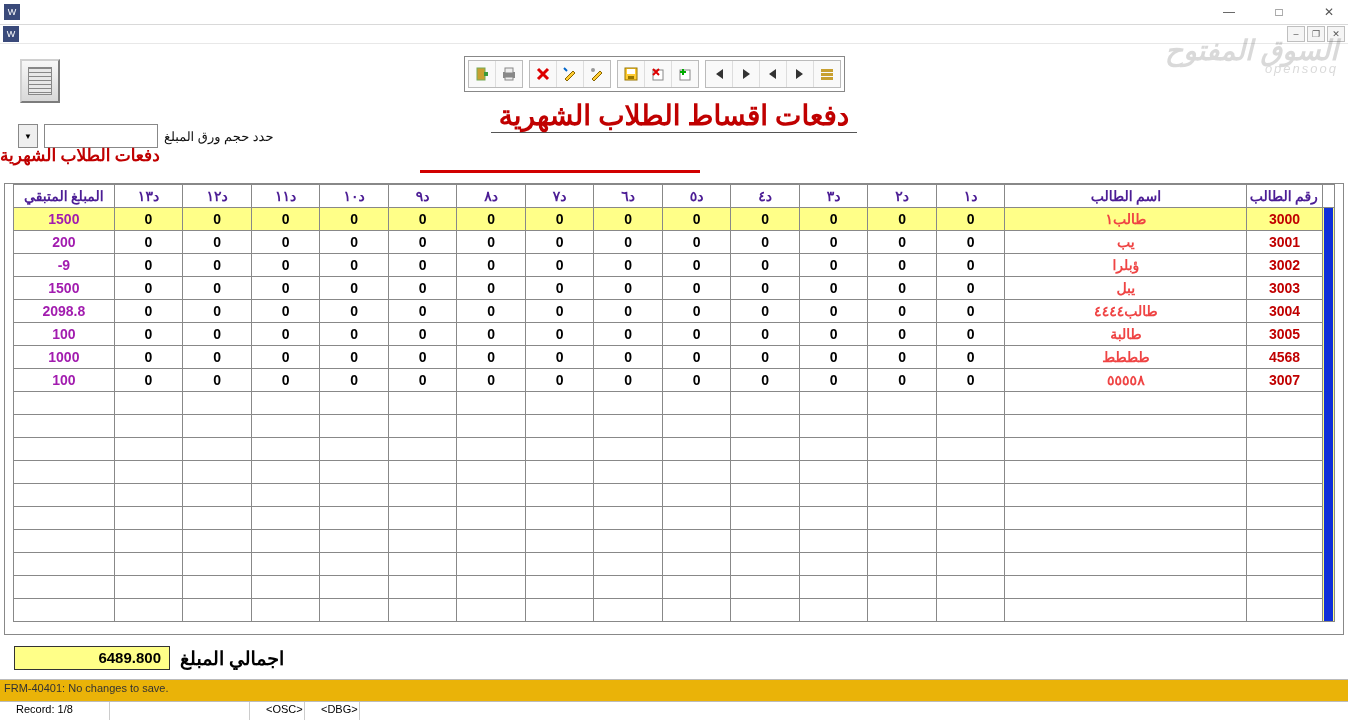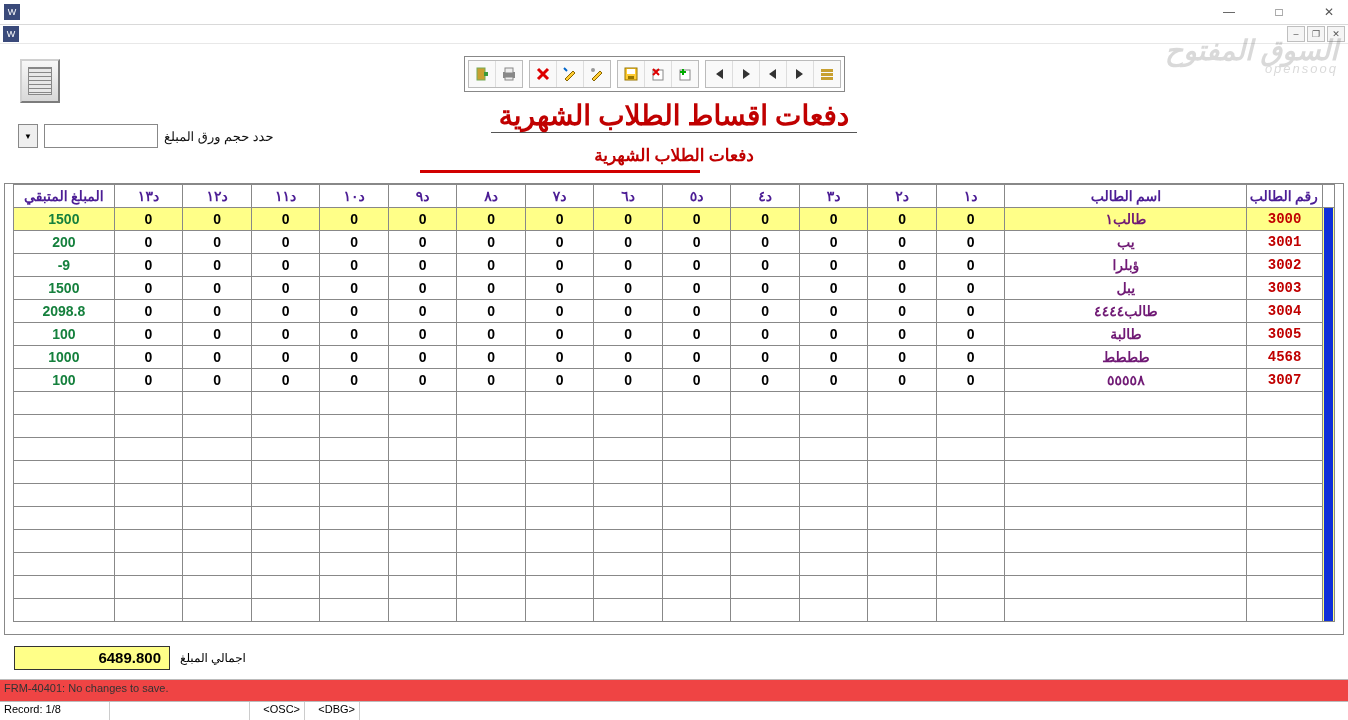--- a/index.html
+++ b/index.html
@@ -31,46 +31,46 @@
   .tb-btn svg{width:16px;height:16px;}
   
   .main-heading{position:absolute;left:0;right:0;top:55px;text-align:center;}
   .main-heading .h1{display:inline-block;color:#c00000;font-size:28px;font-weight:bold;font-family:'Traditional Arabic','Times New Roman',serif;border-bottom:1.5px solid #555;padding:0 8px 0px;direction:rtl;}
   
   .paper-row{position:absolute;left:18px;top:80px;display:flex;align-items:center;gap:6px;}
   .paper-row .lbl{direction:rtl;font-size:13px;color:#111;}
   .paper-row input{width:108px;height:20px;border:1px solid #888;background:#fff;}
   .paper-row .dd{width:18px;height:22px;border:1px solid #888;background:#efefef;display:flex;align-items:center;justify-content:center;font-size:8px;}
   
-  .sub-heading{position:absolute;left:0;right:0;top:145px;text-align:center;direction:rtl;}
+  .sub-heading{position:absolute;left:0;right:0;top:145px;text-align:left;direction:rtl;}
   .sub-heading span{color:#c00000;font-size:17px;font-weight:bold;font-family:'Traditional Arabic','Times New Roman',serif;}
   .sub-underline{position:absolute;height:3px;background:#d10000;top:170px;}
   
   .table-wrap{position:absolute;top:183px;left:4px;right:4px;bottom:85px;border:1px solid #888;background:#fff;overflow:hidden;}
   table.grid{border-collapse:collapse;width:100%;table-layout:fixed;}
   table.grid th,table.grid td{border:1px solid #888;height:22px;padding:0 4px;overflow:hidden;white-space:nowrap;text-overflow:clip;}
   table.grid th{color:#4c1d95;font-weight:bold;font-size:14px;font-family:'Times New Roman',serif;background:#fff;direction:rtl;}
   table.grid td{font-size:14px;font-weight:bold;text-align:center;}
-  .col-id{color:#c00000;text-align:center;font-family:Liberation Mono, monospace;}
-  .col-name{color:#701a75;text-align:right;direction:rtl;font-family:'Traditional Arabic','Times New Roman',serif;}
+  .col-id{color:#c00000;text-align:center;font-family:Liberation Sans, sans-serif;}
+  .col-name{color:#ef4444;text-align:right;direction:rtl;font-family:'Traditional Arabic','Times New Roman',serif;}
   .col-num{color:#000;text-align:center;}
-  .col-bal{color:#15803d;text-align:center;}
+  .col-bal{color:#a21caf;text-align:center;}
   tr.selected td{background:#ffff88;}
   .scroll-col{width:14px;background:#efefef;position:relative;}
   .scroll-col .thumb{position:absolute;left:1px;right:1px;background:#1030d8;}
   
   .grid-inner{position:absolute;left:8px;right:8px;top:0;bottom:0;overflow:hidden;}
   
   .total-row{position:absolute;bottom:50px;left:14px;display:flex;align-items:center;gap:10px;}
   .total-row .val{width:146px;height:22px;border:1px solid #333;background:#ffff88;color:#000;font-weight:bold;font-size:15px;text-align:right;padding-right:8px;line-height:22px;}
-  .total-row .lbl{direction:rtl;font-size:12px;font-weight:normal;font-family:'Traditional Arabic','Times New Roman',serif;}
-  
-  .status1{position:absolute;bottom:18px;left:0;right:0;height:18px;border-top:1px solid #bbb;background:#ef4444;font-size:11px;padding:2px 4px;color:#333;}
+  .total-row .lbl{direction:rtl;font-size:19px;font-weight:bold;font-family:'Traditional Arabic','Times New Roman',serif;}
+  
+  .status1{position:absolute;bottom:18px;left:0;right:0;height:18px;border-top:1px solid #bbb;background:#eab308;font-size:11px;padding:2px 4px;color:#333;}
   .status2{position:absolute;bottom:0;left:0;right:0;height:18px;border-top:1px solid #bbb;background:#fff;font-size:11px;display:flex;}
-  .status2 .cell{border-right:1px solid #ccc;padding:1px 4px;height:100%;box-sizing:border-box;}
+  .status2 .cell{border-right:1px solid #ccc;padding:1px 16px;height:100%;box-sizing:border-box;}
   .empty-row td{background:#fff;height:21px;}
 </style>
 </head>
 <body>
 
 <div class="titlebar">
   <span class="app-ico">W</span>
   <div class="win-btns">
     <span>—</span>
     <span>□</span>

